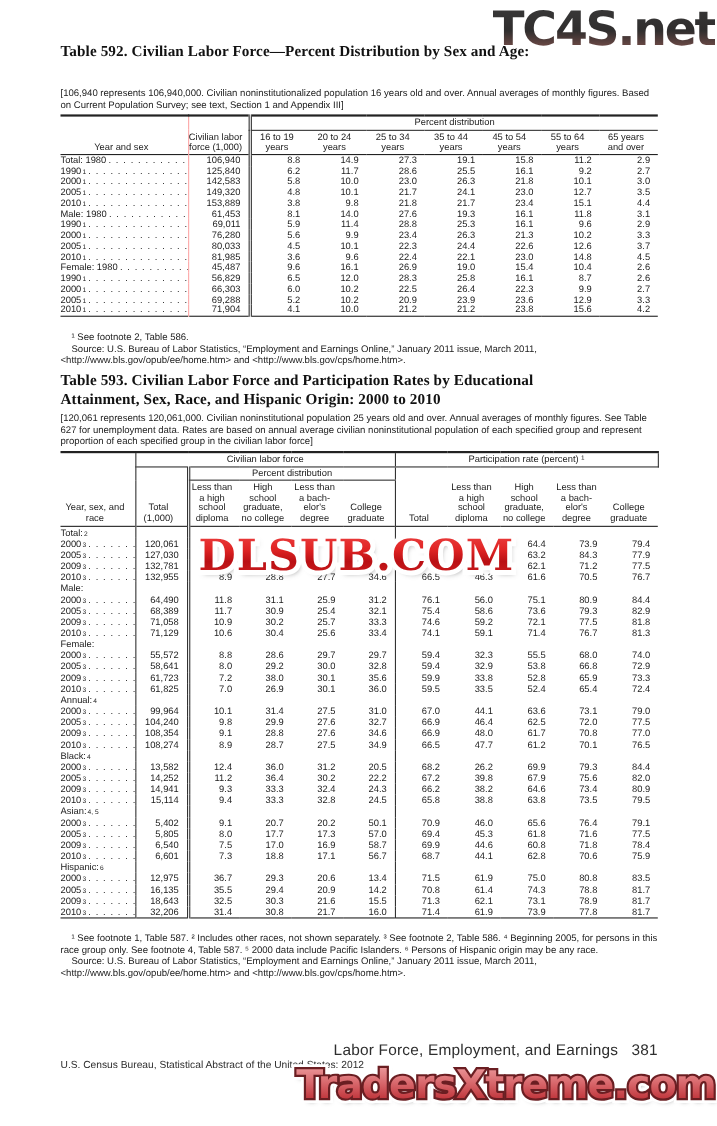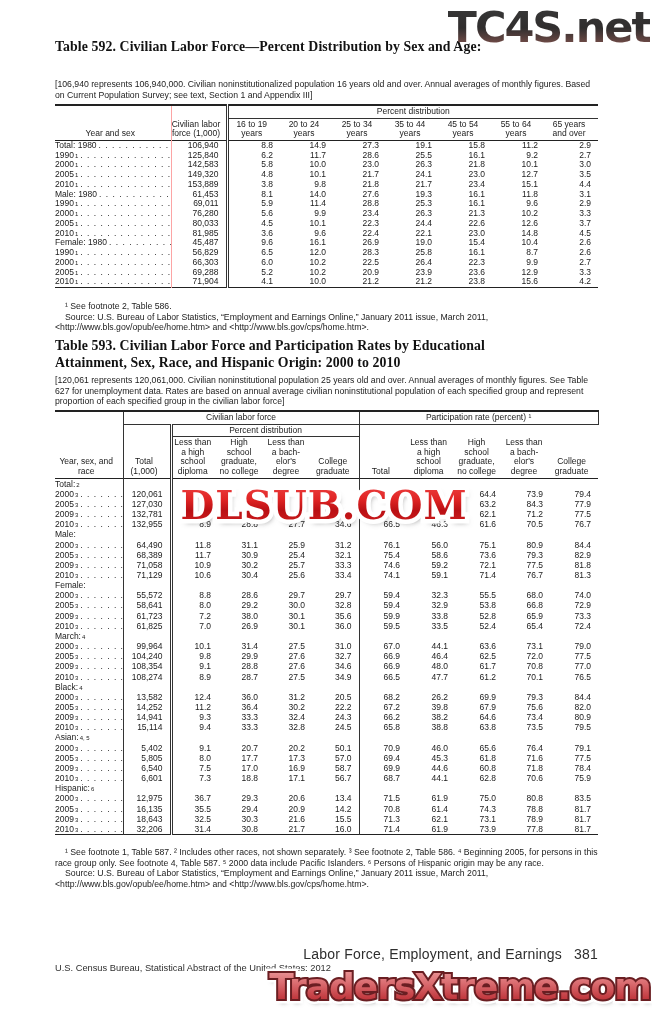--- a/index.html
+++ b/index.html
@@ -681,21 +681,21 @@
           <td class="num v3">36.0</td>
           <td class="num">59.5</td>
           <td class="num">33.5</td>
           <td class="num">52.4</td>
           <td class="num">65.4</td>
           <td class="num">72.4</td>
         </tr>
         <tr>
           <td class="lbl ind0 v1">
             <span class="lw">
-              <span class="lt">March:</span>
+              <span class="lt">Annual:</span>
               <sup>4</sup>
             </span>
           </td>
           <td class="num v2"></td>
           <td class="num"></td>
           <td class="num"></td>
           <td class="num"></td>
           <td class="num v3"></td>
           <td class="num"></td>
           <td class="num"></td>

